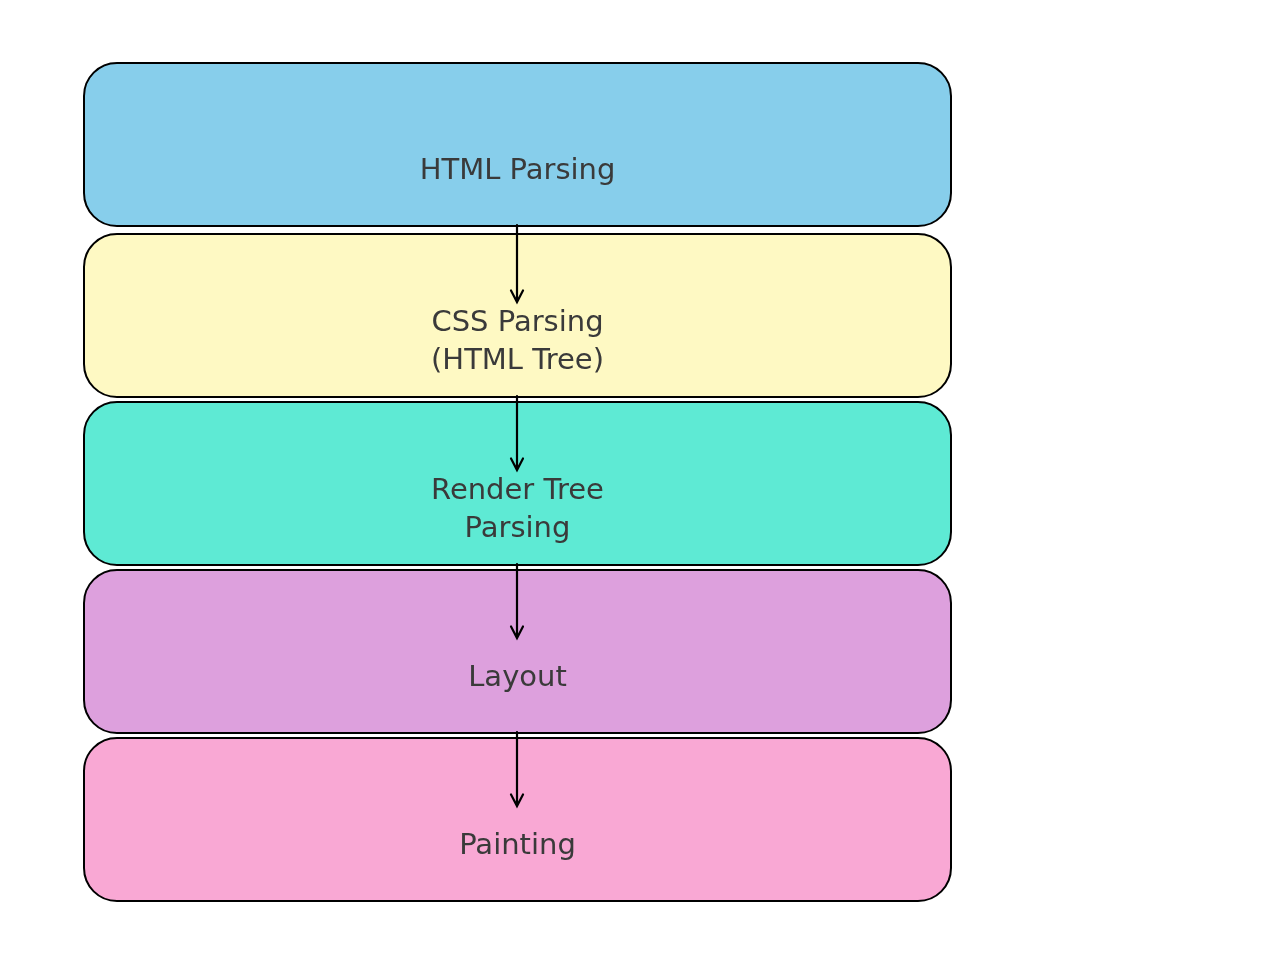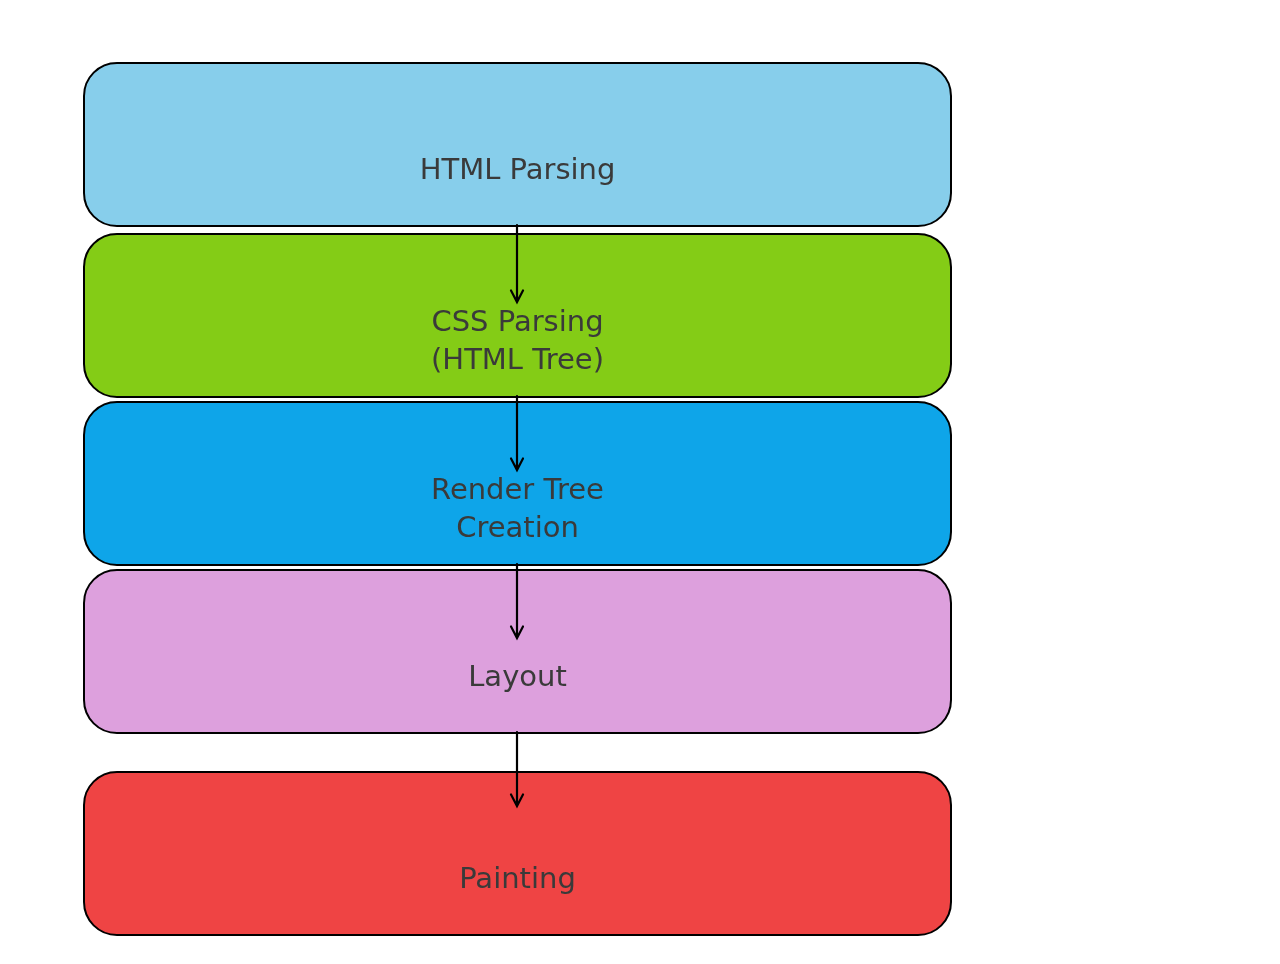--- a/index.html
+++ b/index.html
@@ -52,35 +52,35 @@
 </style>
 </head>
 <body>
 
 <div class="canvas">
 
   <div class="node n1" style="background-color: rgb(135, 206, 235);">
     <span class="line">HTML Parsing</span>
   </div>
 
-  <div class="node n2" style="background-color: #84cc16;">
+  <div class="node n2" style="background-color: #fef9c3;">
     <span class="line">CSS Parsing</span>
     <span class="line">(HTML Tree)</span>
   </div>
 
-  <div class="node n3" style="background-color: #0ea5e9;">
+  <div class="node n3" style="background-color: #5eead4;">
     <span class="line">Render Tree</span>
-    <span class="line">Creation</span>
+    <span class="line">Parsing</span>
   </div>
 
   <div class="node n4" style="background-color: rgb(221, 160, 221); gap: 16px;">
     <span class="line">Layout</span>
   </div>
 
-  <div class="node n5" style="background-color: #ef4444; margin-top: 34px;">
+  <div class="node n5" style="background-color: #f9a8d4;">
     <span class="line">Painting</span>
 
   </div>
 
   <svg class="arrows" width="1280" height="964" viewBox="0 0 1280 964" xmlns="http://www.w3.org/2000/svg">
     <g stroke="#000000" stroke-width="2.2" fill="none" stroke-linecap="round">
       <path d="M517 225 L517 302 M511 290.5 L517 302 L523 290.5"></path>
       <path d="M517 396 L517 470 M511 458.5 L517 470 L523 458.5"></path>
       <path d="M517 564 L517 638 M511 626.5 L517 638 L523 626.5"></path>
       <path d="M517 732 L517 806 M511 794.5 L517 806 L523 794.5"></path>

